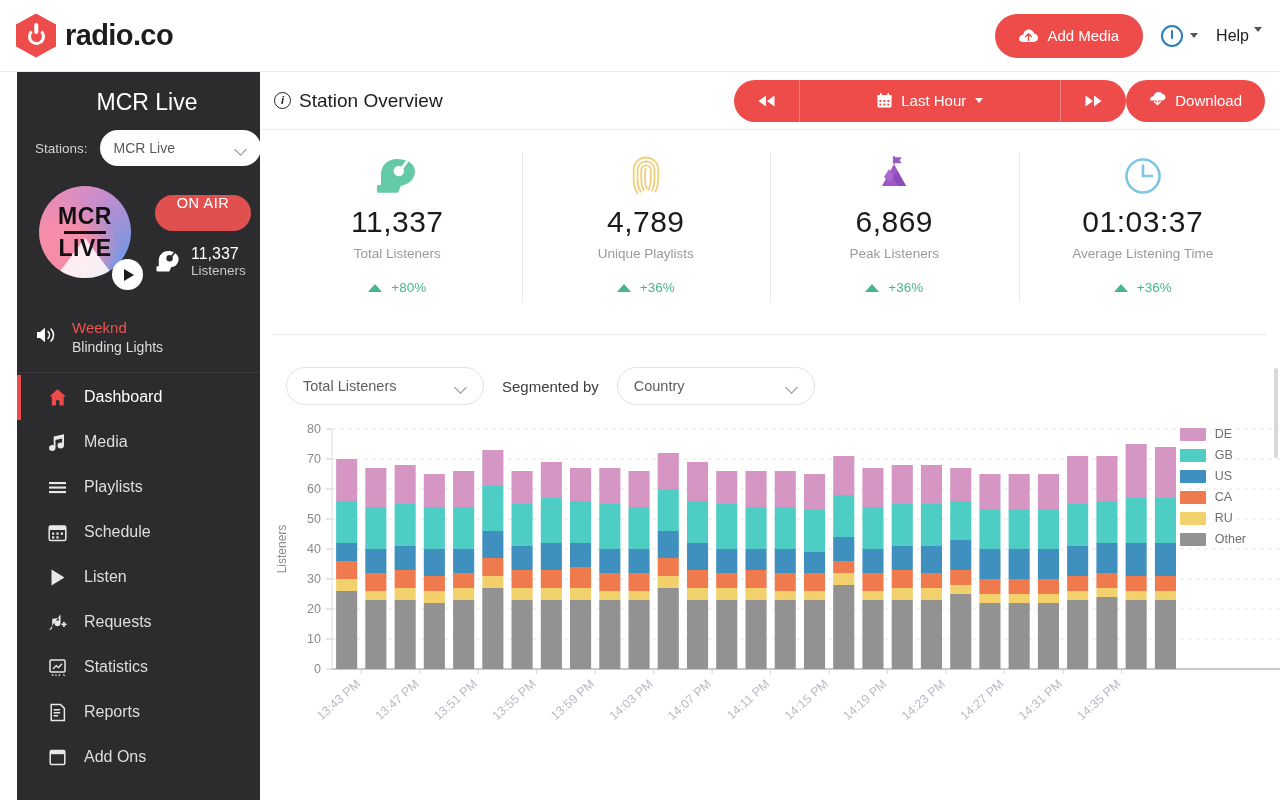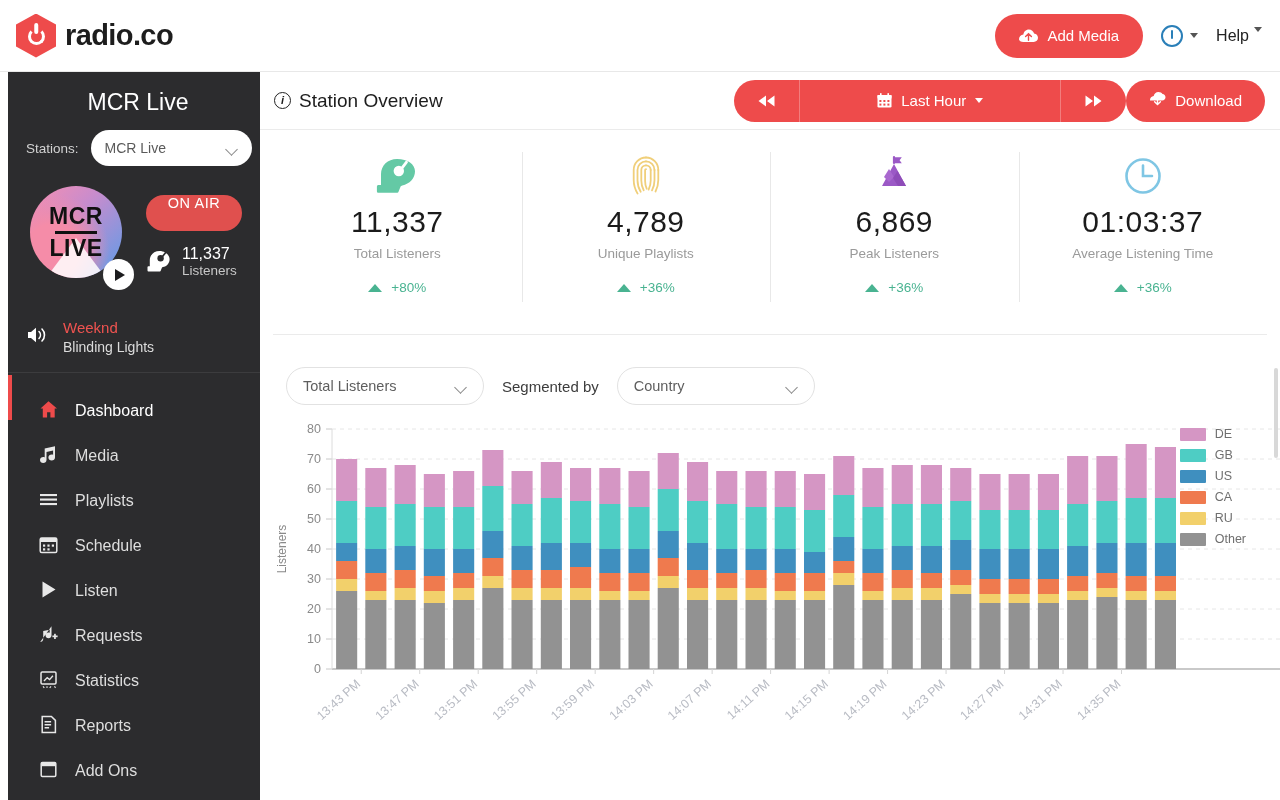--- a/index.html
+++ b/index.html
@@ -64,21 +64,21 @@
     width: 0; height: 0; border-left: 4.5px solid transparent;
     border-right: 4.5px solid transparent; border-top: 5px solid #555;
   }
   .help-link {
     font-size: 16px; color: #222; cursor: pointer;
     display: flex; align-items: flex-start; gap: 5px;
   }
 
   
   .sidebar {
-    position: absolute; left: 8px; top: 72px; width: 260px; height: 728px;
+    position: absolute; left: 17px; top: 72px; width: 260px; height: 728px;
     background: #2c2c2e; color: #e5e5e5; overflow: hidden;
   }
   .station-title {
     text-align: center; font-size: 23px; color: #fff; padding: 17px 0 14px;
     font-weight: 400;
   }
   .stations-row {
     display: flex; align-items: center; padding: 0 16px 0 18px; gap: 12px;
   }
   .stations-label { font-size: 13.5px; color: #d2d2d2; }
@@ -137,21 +137,21 @@
 
   .nowplaying {
     display: flex; align-items: center; gap: 13px; padding: 17px 0 16px 18px;
     margin-top: 18px; border-bottom: 1px solid #3c3c3e;
   }
   .np-artist { color: #ef5350; font-size: 15px; line-height: 1.25; }
   .np-track { color: #dcdcdc; font-size: 14px; line-height: 1.3; }
 
   .nav-list { padding-top: 2px; }
   .nav-item {
-    display: flex; align-items: flex-end; gap: 17px; height: 45px;
+    display: flex; align-items: center; gap: 17px; height: 45px;
     padding-left: 30px; color: #dedede; font-size: 16px; cursor: pointer;
     position: relative;
   }
   .nav-item.active { color: #fff; }
   .nav-item.active::before {
     content: ""; position: absolute; left: 0; top: 0; width: 4px; height: 45px;
     background: #ee4b4b;
   }
   .nav-ico { width: 20px; height: 20px; display: flex; align-items: center; justify-content: center; }
 

